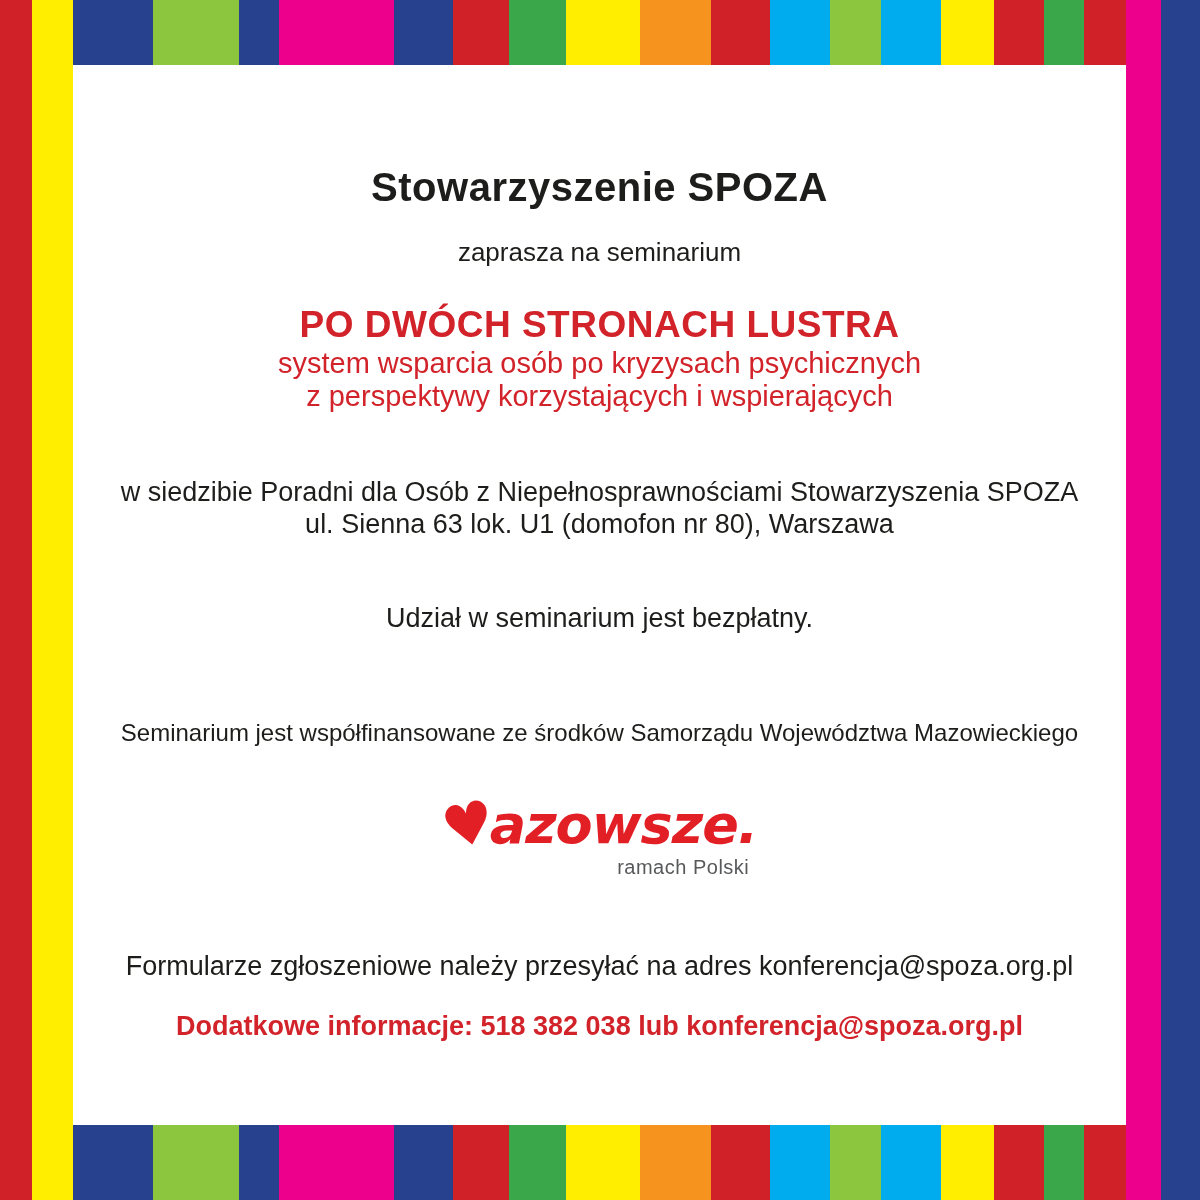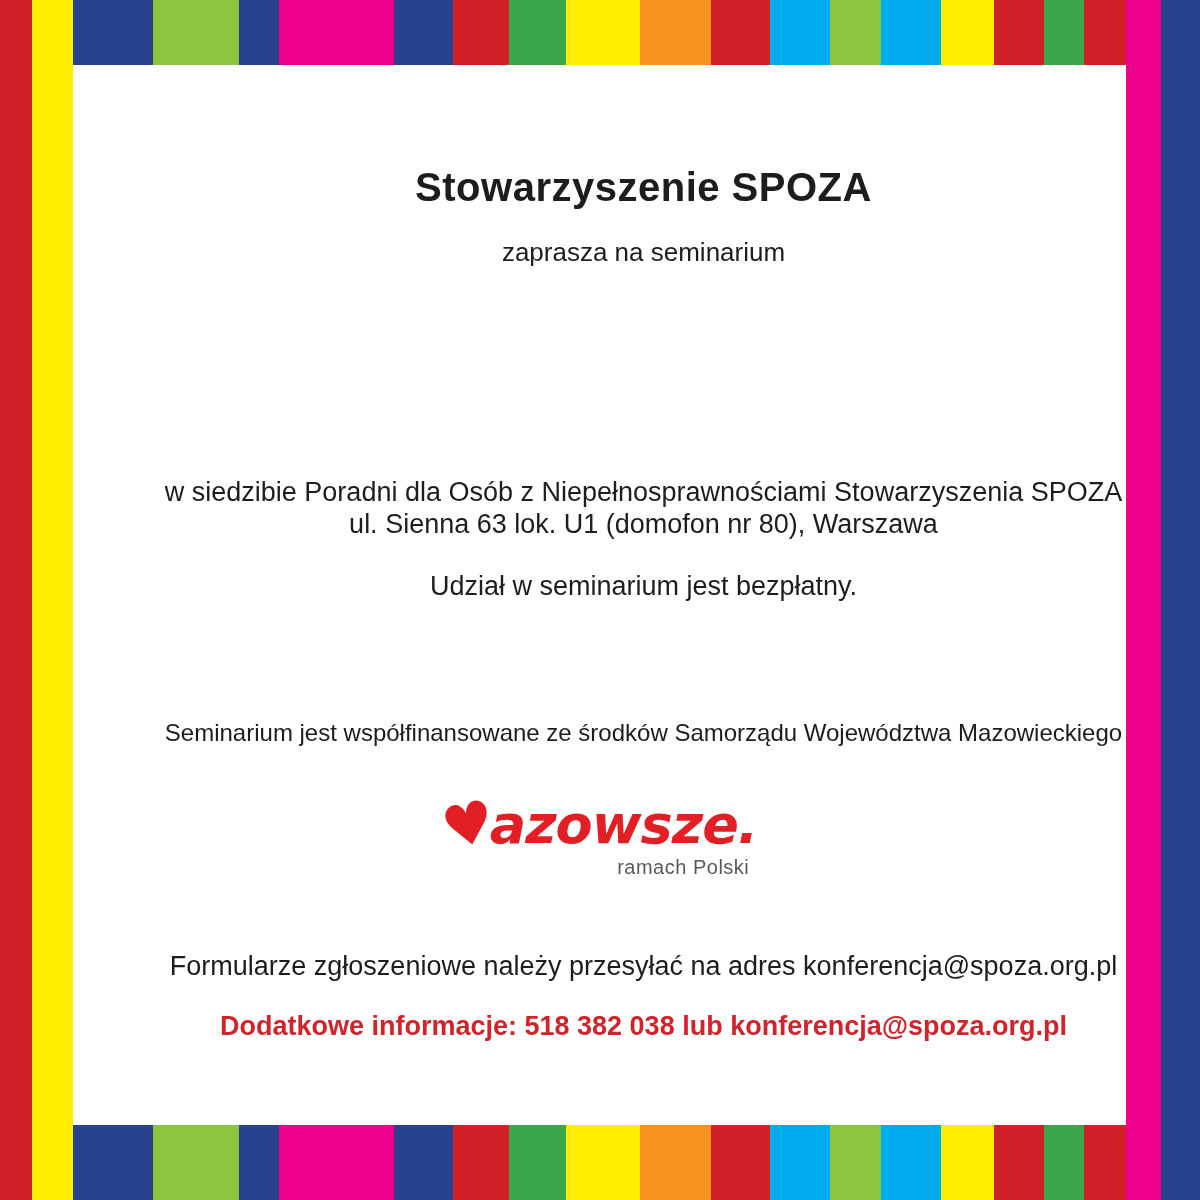--- a/index.html
+++ b/index.html
@@ -25,28 +25,28 @@
   .border-h{position:absolute;left:73px;right:74px;display:flex;flex-direction:row;}
   .border-h.top{top:0;height:65px;}
   .border-h.bottom{bottom:0;height:75px;}
   .border-v .stripe{height:100%;}
   .border-h .stripe{height:100%;}
   
   .content{
     position:absolute;left:73px;right:74px;top:65px;bottom:75px;
     background:var(--paper);
   }
-  .tb{position:absolute;left:0;width:100%;text-align:center;padding-left:44px;}
+  .tb{position:absolute;left:0;width:100%;text-align:center;}
   .org-title{top:98px;font-size:40px;line-height:48px;font-weight:bold;letter-spacing:.5px;}
   .invite{top:172px;font-size:26px;line-height:30px;}
   .sem-block{top:238px;color:var(--accent_red);}
   .sem-title{font-size:37px;line-height:44px;font-weight:bold;letter-spacing:.5px;}
   .sem-sub{font-size:29px;line-height:33px;}
   .details{top:411px;font-size:27px;line-height:32px;}
-  .free{top:505px;font-size:27px;line-height:32px;}
+  .free{top:537px;font-size:27px;line-height:32px;}
   .funding{top:654px;font-size:24px;line-height:27px;}
   .registration{top:885px;font-size:27px;line-height:32px;}
   .contact{top:945px;font-size:27px;line-height:32px;font-weight:bold;color:var(--accent_red);}
   
   .logo{position:absolute;top:731px;left:50%;transform:translateX(-50%);width:auto;text-align:center;}
   .logo-main{
     display:flex;align-items:center;justify-content:center;
     color:var(--logo_red);font-weight:bold;font-size:54px;line-height:58px;
     letter-spacing:-1px;
   }
@@ -114,20 +114,25 @@
       <div class="stripe" style="background: rgb(58, 167, 74); flex: 0 0 40px;"></div>
       <div class="stripe" style="background: rgb(207, 33, 39); flex: 0 0 42px;"></div>
     </div>
 
   <div class="content">
 
     <div class="tb org-title">Stowarzyszenie SPOZA</div>
 
     <div class="tb invite">zaprasza na seminarium</div>
 
+    <div class="tb sem-block">
+      <div class="sem-title">PO DWÓCH STRONACH LUSTRA</div>
+      <div class="sem-sub">system wsparcia osób po kryzysach psychicznych</div>
+      <div class="sem-sub">z perspektywy korzystających i wspierających</div>
+    </div>
 
     <div class="tb details">
       <div>w siedzibie Poradni dla Osób z Niepełnosprawnościami Stowarzyszenia SPOZA</div>
       <div>ul. Sienna 63 lok. U1 (domofon nr 80), Warszawa</div>
     </div>
 
     <div class="tb free">Udział w seminarium jest bezpłatny.</div>
 
     <div class="tb funding">
       <div>Seminarium jest współfinansowane ze środków Samorządu Województwa Mazowieckiego</div>

